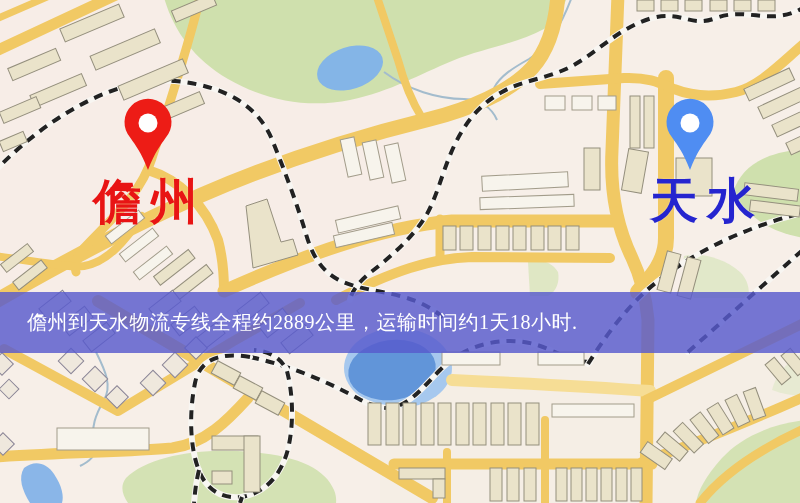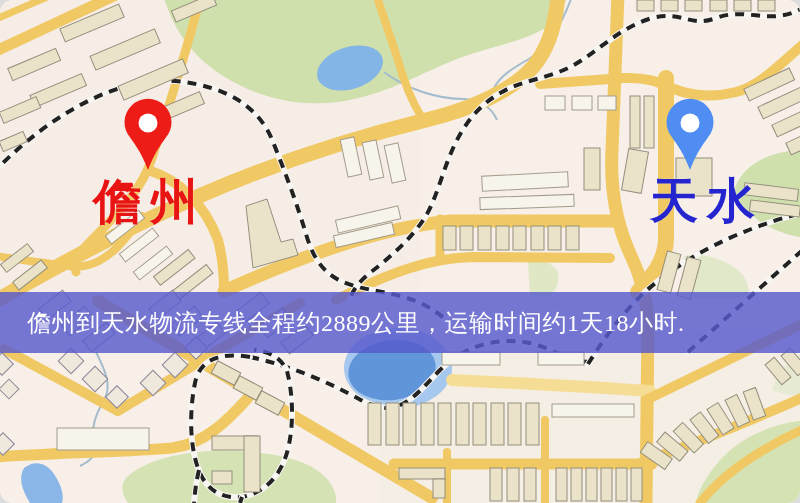--- a/index.html
+++ b/index.html
@@ -1,18 +1,18 @@
 <!DOCTYPE html>
 <html><head>
 <meta charset="utf-8">
 <style>
   html,body{margin:0;padding:0;background:#dddddd;}
   .stage{
     position:relative;width:800px;height:503px;overflow:hidden;
-    background:#f7efe8;font-family:"Liberation Sans",sans-serif;border-radius:13px;
+    background:#f7efe8;font-family:"Liberation Sans",sans-serif;
   }
   .stage svg{position:absolute;left:0;top:0;}
   .road{fill:none;stroke:#f1c964;stroke-linecap:round;stroke-linejoin:round;}
   .road-light{fill:none;stroke:#f6dd95;stroke-linecap:round;stroke-linejoin:round;}
   .rail-casing{fill:none;stroke:#f8f6f2;stroke-width:6;stroke-linecap:round;}
   .rail-dash{fill:none;stroke:#222222;stroke-width:4;stroke-dasharray:9 7;stroke-linecap:butt;}
   .bldg{fill:#eae3ca;stroke:#948f7d;stroke-width:1;}
   .bldg-white{fill:#f7f4ec;stroke:#a29c8a;stroke-width:1;}
   .bldg-faint{fill:#efe8dd;stroke:#8a8596;stroke-width:1;}
   .stream{fill:none;stroke:#a3bccd;stroke-width:2;}
@@ -22,21 +22,21 @@
     text-shadow:0 0 2px rgba(255,255,255,0.35);
   }
   .origin-label{left:93px;top:178px;color:#e81414;}
   .dest-label{left:650px;top:177px;color:#2525cf;text-align:center;}
   .banner{
     position:absolute;left:0;top:292px;width:800px;height:61px;
     background:rgba(88,90,205,0.82);display:flex;align-items:center;
     box-sizing:border-box;padding-left:27px;
   }
   .banner span{
-    color:#ffffff;font-family:"Liberation Serif",serif;font-size:24px;
+    color:#ffffff;font-family:"Liberation Serif",serif;font-size:20px;
     letter-spacing:0.5px;white-space:nowrap;
   }
 </style>
 </head>
 <body>
 
 <div class="stage">
   <svg width="800" height="503" viewBox="0 0 800 503">
     <defs>
       <path id="railA" d="M -8,174 C 55,108 125,76 175,81 C 228,86 260,108 273,142 C 286,174 298,207 306,234 C 312,255 321,270 337,279 C 355,289 378,290 400,296 C 420,301 436,310 448,322"></path>

